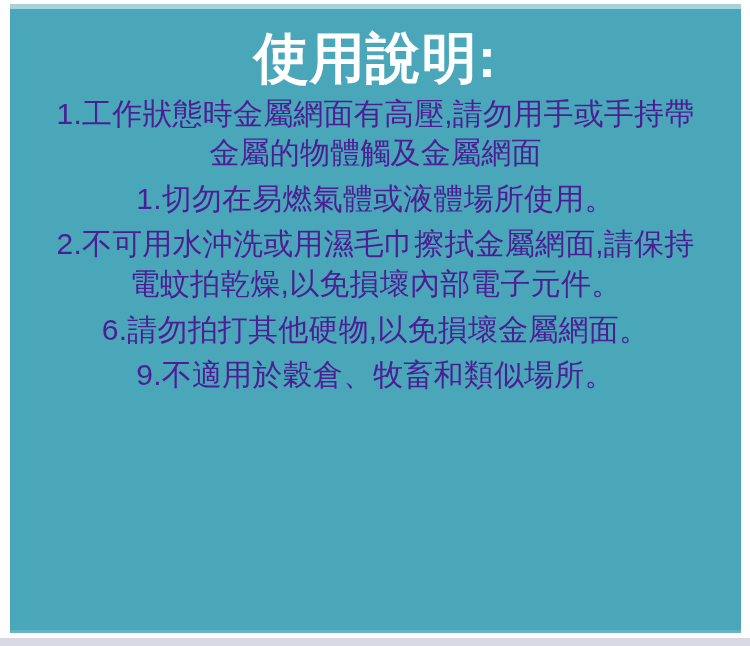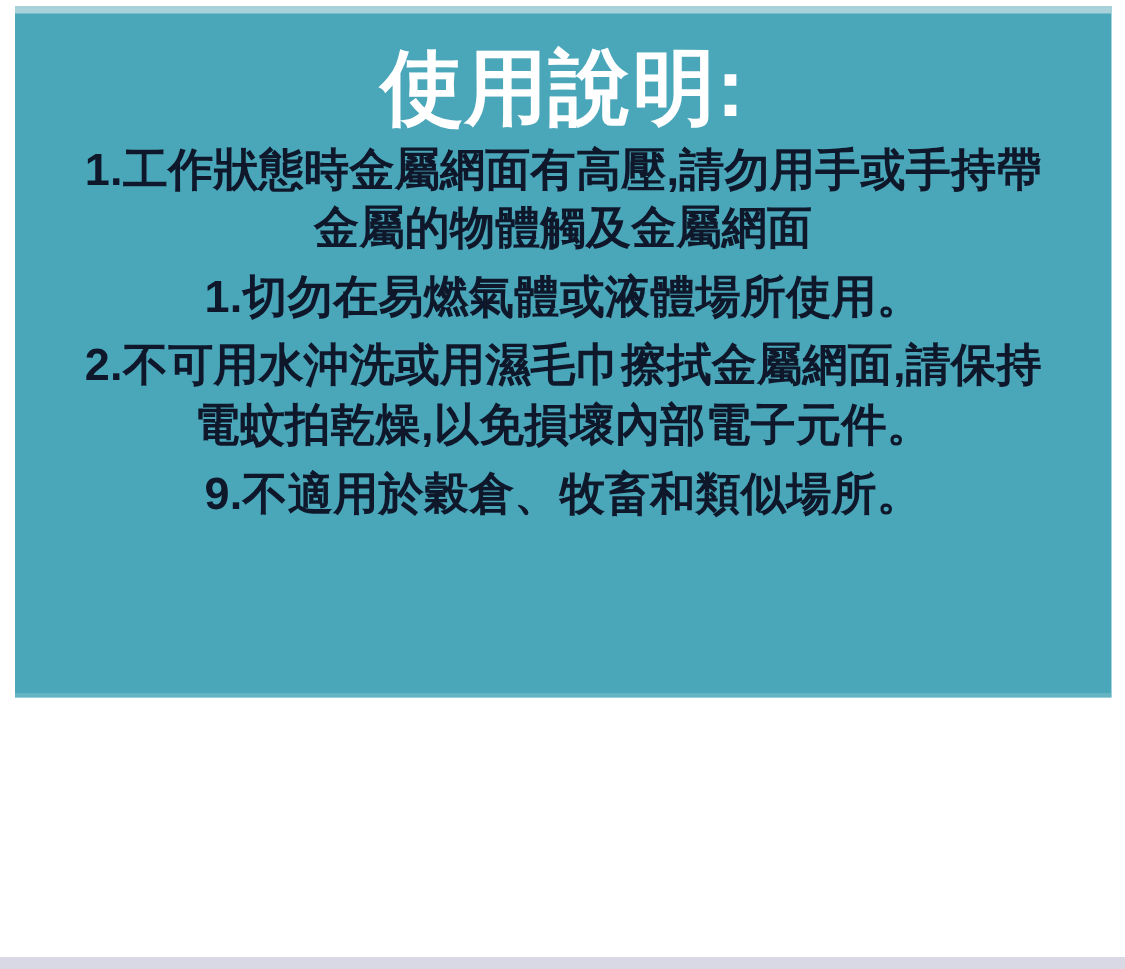--- a/index.html
+++ b/index.html
@@ -20,21 +20,21 @@
     height: 646px;
     background: #ffffff;
   }
 
   
   .instruction-card {
     position: absolute;
     left: 10px;
     top: 4px;
     width: 731px;
-    height: 461px;
+    height: 629px;
     background: #4aa7ba;
     box-sizing: border-box;
     padding: 6px 14px 10px 14px;
     display: flex;
     flex-direction: column;
     align-items: center;
     overflow: hidden;
   }
 
   
@@ -70,23 +70,23 @@
   }
 
   .instruction-list {
     list-style: none;
     margin: 0;
     padding: 0;
     width: 100%;
   }
 
   .instruction-item {
-    color: #0f172a;
+    color: #4c1d95;
     font-size: 30px;
-    font-weight: bold;
+    font-weight: normal;
     line-height: 1.32;
     text-align: center;
     margin: 0 0 6px 0;
     padding: 0 8px;
     letter-spacing: 0.2px;
     word-break: break-word;
   }
 
   .instruction-item.wrap-narrow {
     padding: 0 24px;
@@ -119,20 +119,21 @@
   <div class="instruction-card">
 
     <div class="card-top-sheen"></div>
 
     <h1 class="card-title">使用說明:</h1>
 
     <ul class="instruction-list">
       <li class="instruction-item wrap-narrow">1.工作狀態時金屬網面有高壓,請勿用手或手持帶金屬的物體觸及金屬網面</li>
       <li class="instruction-item">1.切勿在易燃氣體或液體場所使用。</li>
       <li class="instruction-item wrap-narrow">2.不可用水沖洗或用濕毛巾擦拭金屬網面,請保持電蚊拍乾燥,以免損壞內部電子元件。</li>
+      <li class="instruction-item">6.請勿拍打其他硬物,以免損壞金屬網面。</li>
       <li class="instruction-item">9.不適用於穀倉、牧畜和類似場所。</li>
     </ul>
 
     <div class="card-bottom-sheen"></div>
   </div>
 
   <div class="strip-gap"></div>
   <div class="bottom-strip"></div>
 
 </div>

